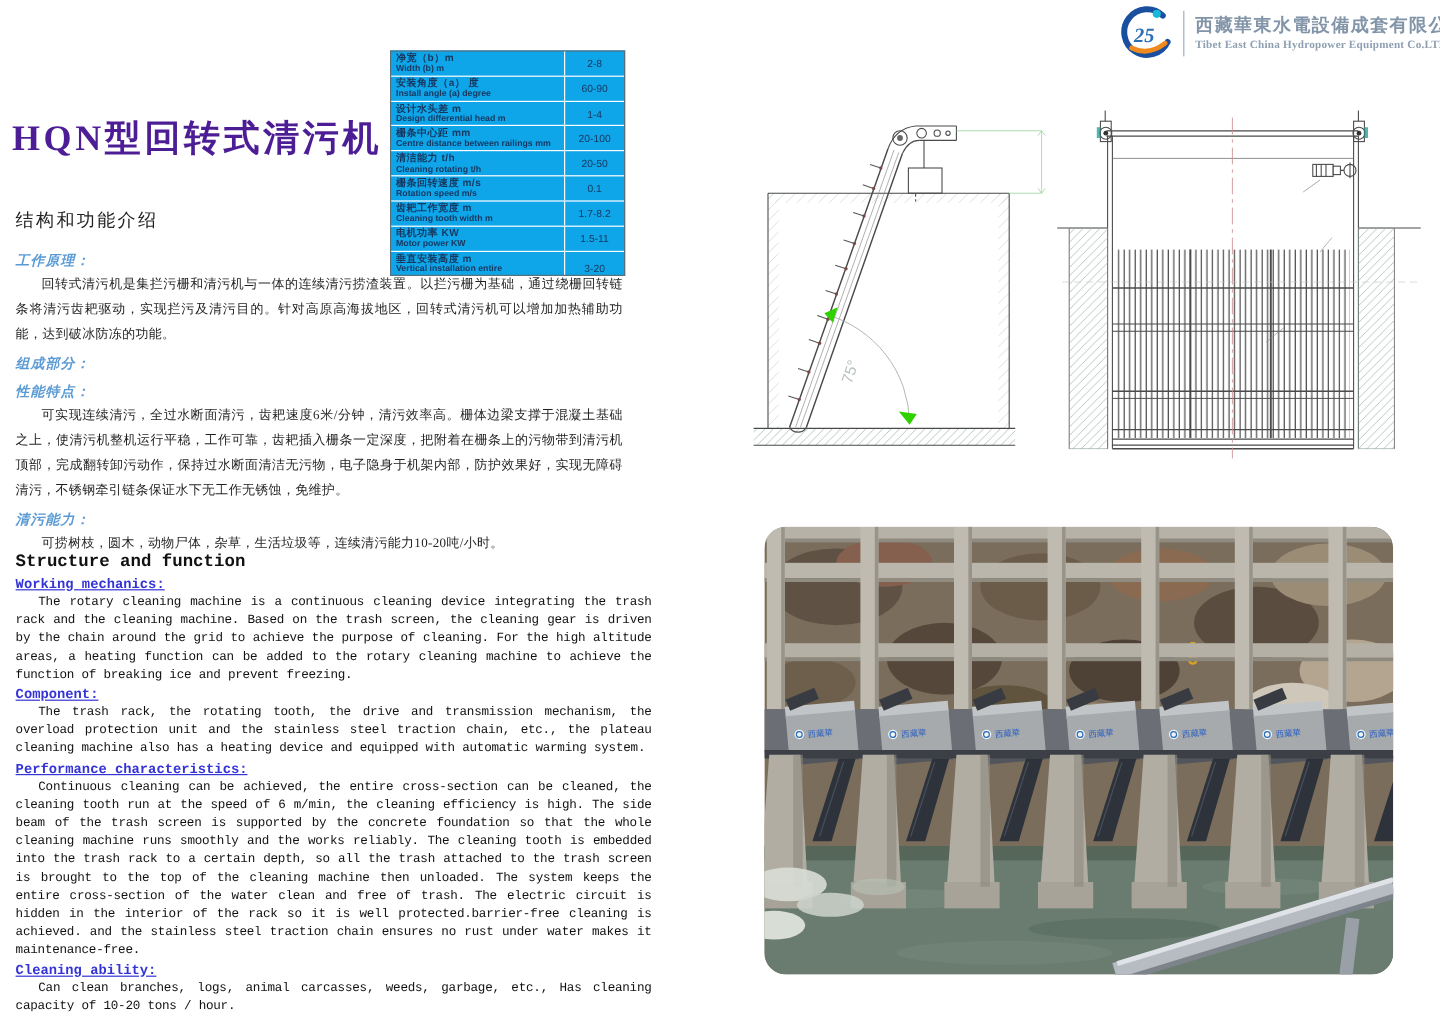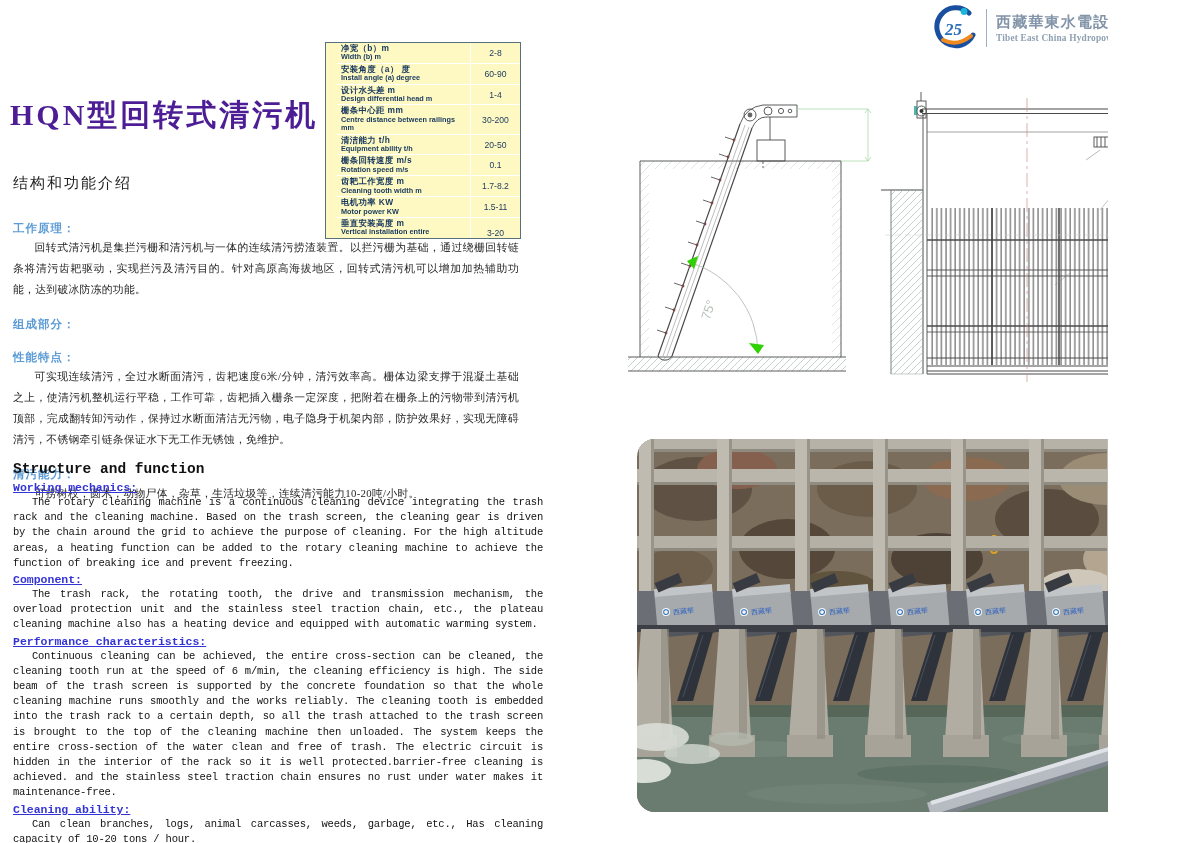--- a/index.html
+++ b/index.html
@@ -1,18 +1,18 @@
 <!DOCTYPE html>
 <html><head>
 <meta charset="utf-8">
 <style>
   * { margin:0; padding:0; box-sizing:border-box; }
   html,body { background:#ffffff; }
   .page {
-    position:relative; width:1108px; height:843px; overflow:hidden;
+    position:relative; width:1200px; height:843px; overflow:hidden;
     background:#ffffff; font-family:"Liberation Sans", sans-serif;
   }
 
   
   .brand { position:absolute; left:933px; top:5px; display:flex; align-items:center; }
   .brand-mark { width:46px; height:46px; flex:0 0 auto; }
   .brand-divider { width:1px; height:38px; background:#9fb0c0; margin:0 9px 0 7px; }
   .brand-names { display:flex; flex-direction:column; justify-content:center; }
   .brand-zh { font-family:"Liberation Serif", serif; font-size:15px; font-weight:bold;
               color:#8294a8; letter-spacing:1.2px; line-height:19px; white-space:nowrap; }
@@ -20,36 +20,36 @@
               color:#8ea0b2; letter-spacing:0.2px; line-height:12px; white-space:nowrap; }
 
   
   .title-zh { position:absolute; left:10px; top:95px; font-family:"Liberation Serif", serif;
               font-size:30px; color:#4c1d95; letter-spacing:3px; white-space:nowrap; }
   .subtitle-zh { position:absolute; left:13px; top:174px; font-family:"Liberation Serif", serif;
               font-size:15px; color:#222; letter-spacing:2px; }
   .zh-sections { position:absolute; left:13px; top:204px; width:506px;
               font-family:"Liberation Serif", serif; }
   .zh-head { color:#5b9bd5; font-size:11.5px; font-weight:bold; letter-spacing:1px;
-              line-height:17px; margin-top:16px; }
+              line-height:17px; margin-top:6px;font-style:italic; }
   .zh-body { font-size:10.8px; color:#1f1f1f; line-height:21px; text-indent:2em;
               text-align:justify; letter-spacing:0.3px; }
 
   
   .en-block { position:absolute; left:13px; top:440px; width:530px;
               font-family:"Liberation Mono", monospace; color:#111; }
   .en-title { font-size:19px; font-weight:bold; letter-spacing:0.5px; line-height:24px; }
   .en-sub   { font-size:14.5px; font-weight:bold; line-height:19px; margin-top:20px; }
   .en-head  { color:#3434d6; font-size:11.5px; font-weight:bold; line-height:15px; margin-top:1px;text-decoration:underline; }
   .en-body  { font-size:10.5px; line-height:15.2px; text-align:justify; text-indent:3ch;
               letter-spacing:-0.2px; }
 
   
   .spec-table { position:absolute; left:325px; top:42px; width:196px;
-                border:1px solid #57707c; background:#fef9c3;padding-left:11px; }
+                border:1px solid #57707c; background:#0ea5e9; }
   .spec-row { display:flex; border-bottom:1px solid #ffffff; }
   .spec-row:last-child { border-bottom:none;align-items:flex-end; }
   .spec-label { flex:1 1 auto; padding:1px 3px 1px 4px; border-right:1px solid #ffffff; color:#17375e; }
   .label-zh { display:block; font-size:8.4px; font-weight:bold; line-height:9.4px; letter-spacing:0.4px; }
   .label-en { display:block; font-size:7.3px; font-weight:bold; line-height:8.4px; }
   .spec-value { width:49px; flex:0 0 auto; display:flex; align-items:center; justify-content:center;
                 font-size:8.6px; font-weight:normal; color:#17375e; }
 
   
   .drawings { position:absolute; left:600px; top:80px; width:600px; height:335px; }
@@ -119,26 +119,26 @@
           <span class="label-zh">设计水头差 m</span>
           <span class="label-en">Design differential head m</span>
         </div>
       <div class="spec-value">1-4</div>
     </div>
     <div class="spec-row">
       <div class="spec-label">
           <span class="label-zh">栅条中心距 mm</span>
           <span class="label-en">Centre distance between railings mm</span>
         </div>
-      <div class="spec-value">30-200</div>
+      <div class="spec-value">20-100</div>
     </div>
     <div class="spec-row">
       <div class="spec-label">
           <span class="label-zh">清洁能力 t/h</span>
-          <span class="label-en">Equipment ability t/h</span>
+          <span class="label-en">Cleaning rotating t/h</span>
         </div>
       <div class="spec-value">20-50</div>
     </div>
     <div class="spec-row">
       <div class="spec-label">
           <span class="label-zh">栅条回转速度 m/s</span>
           <span class="label-en">Rotation speed m/s</span>
         </div>
       <div class="spec-value">0.1</div>
     </div>

